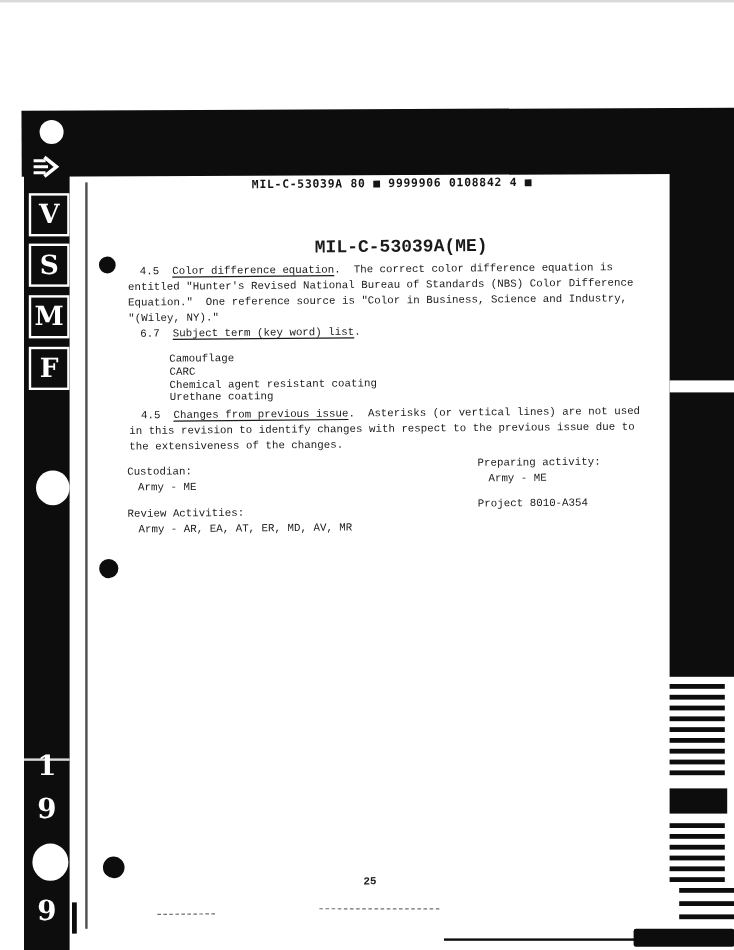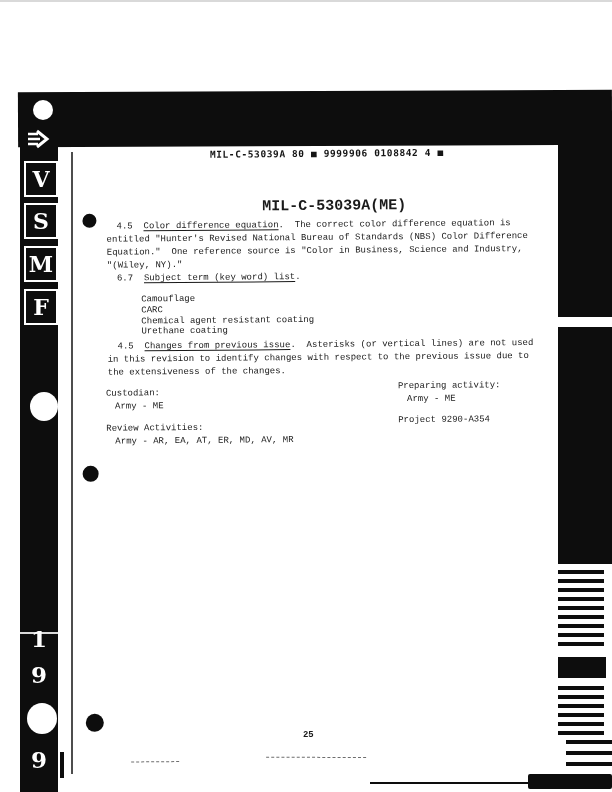--- a/index.html
+++ b/index.html
@@ -155,21 +155,21 @@
     <div class="abs body-text" style="left:106px;top:421px;width:280px;">
       <div class="pre">Review Activities:</div>
       <div class="pre val-ind">Army - AR, EA, AT, ER, MD, AV, MR</div>
     </div>
 
     <div class="abs body-text" style="left:398px;top:381px;width:160px;">
       <div class="pre">Preparing activity:</div>
       <div class="pre val-ind">Army - ME</div>
     </div>
 
-    <div class="abs body-text pre" style="left:398px;top:415px;">Project 9290-A354</div>
+    <div class="abs body-text pre" style="left:398px;top:415px;">Project 8010-A354</div>
 
     <div class="abs punch dot-2"></div>
 
     <div class="abs pagenum">25</div>
 
     <div class="abs punch dot-3"></div>
 
     <div class="abs scuff scuff-1"></div>
     <div class="abs scuff scuff-2"></div>
   </div>

